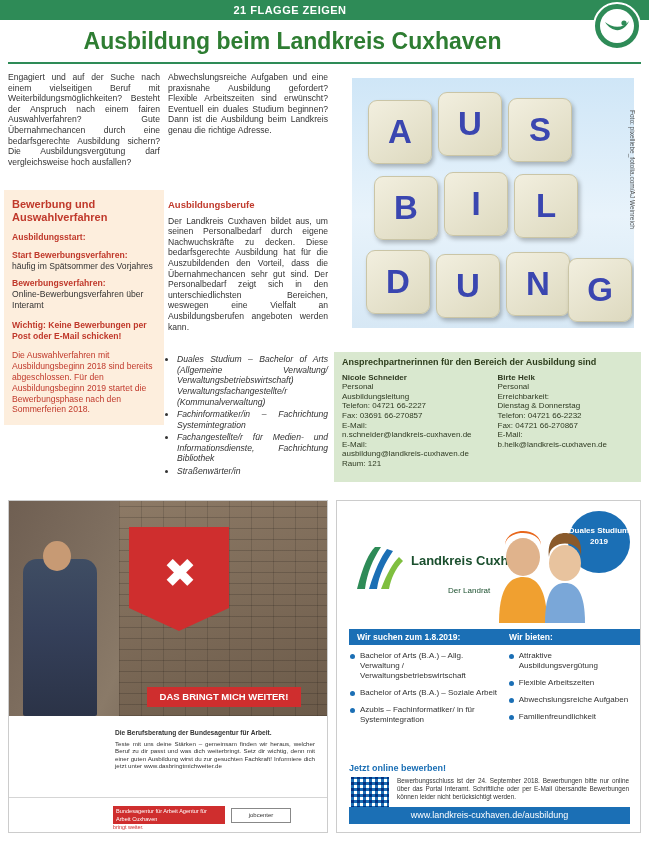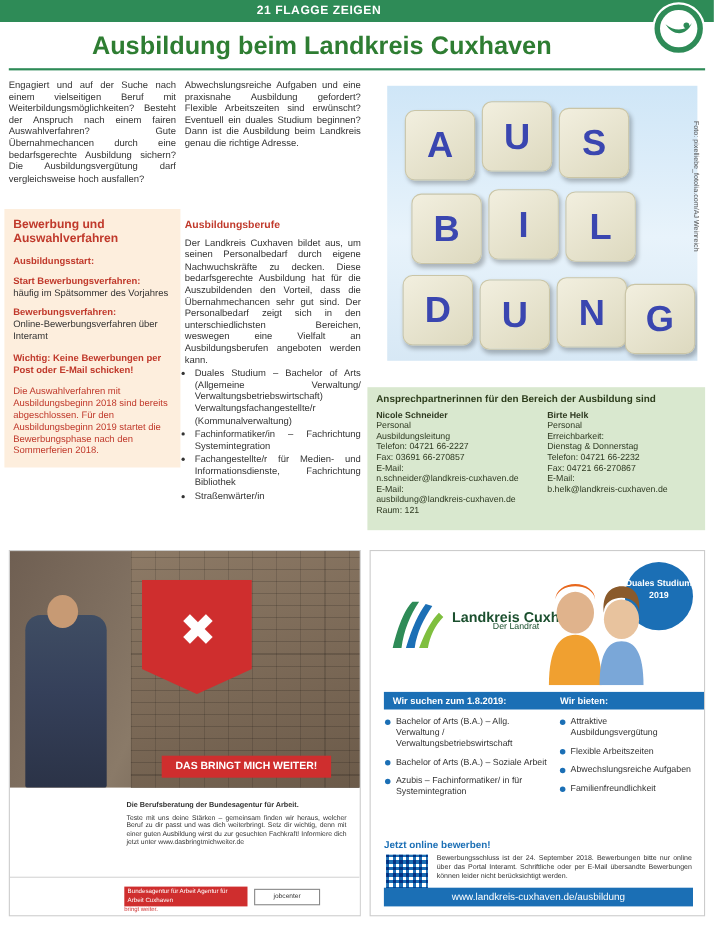--- a/index.html
+++ b/index.html
@@ -56,21 +56,21 @@
   .box-beige h3{
     margin:0 0 8px 0;color:#c0392b;font-size:11px;line-height:13px;
   }
   .sub{color:#c0392b;font-weight:bold;display:block;margin-top:7px;}
   .sub.first{margin-top:0;}
   .redtext{color:#c0392b;}
 
   .ausb-head{
     color:#c0392b;font-weight:bold;font-size:9.5px;margin:10px 0 5px 0;
   }
-  ul.tight{margin:2px 0 0 0;padding-left:9px;}
+  ul.tight{margin:22px 0 0 0;padding-left:9px;font-style:italic;}
   ul.tight li{margin-bottom:2px;}
 
   
   .dice-wrap{
     position:absolute;left:352px;top:78px;width:282px;height:250px;
     background:linear-gradient(#cfe6f7,#e8f3fb 55%,#d7e8f5);
     overflow:hidden;
   }
   .die{
     position:absolute;width:62px;height:62px;border-radius:9px;
@@ -173,21 +173,21 @@
     background:#1b6fb5;color:#fff;text-align:center;font-size:8px;font-weight:bold;
     line-height:11px;padding-top:14px;box-sizing:border-box;
   }
   .lk-logo-bars{
     position:absolute;left:16px;top:44px;width:52px;height:48px;
   }
   .lk-name{
     position:absolute;left:74px;top:52px;font-size:13px;font-weight:bold;color:#1b4f2e;
   }
   .lk-sub{
-    position:absolute;left:74px;top:64px;font-size:8px;color:#1b4f2e;padding-left:37px;
+    position:absolute;left:74px;top:85px;font-size:8px;color:#1b4f2e;padding-left:37px;
   }
   .ad-people{
     position:absolute;left:150px;top:22px;width:120px;height:100px;
   }
   .blue-band{
     position:absolute;left:12px;top:128px;width:312px;height:16px;
     background:#1b6fb5;
   }
   .blue-band span{color:#fff;font-size:8.5px;font-weight:bold;line-height:16px;}
   .bb-left{position:absolute;left:8px;}

